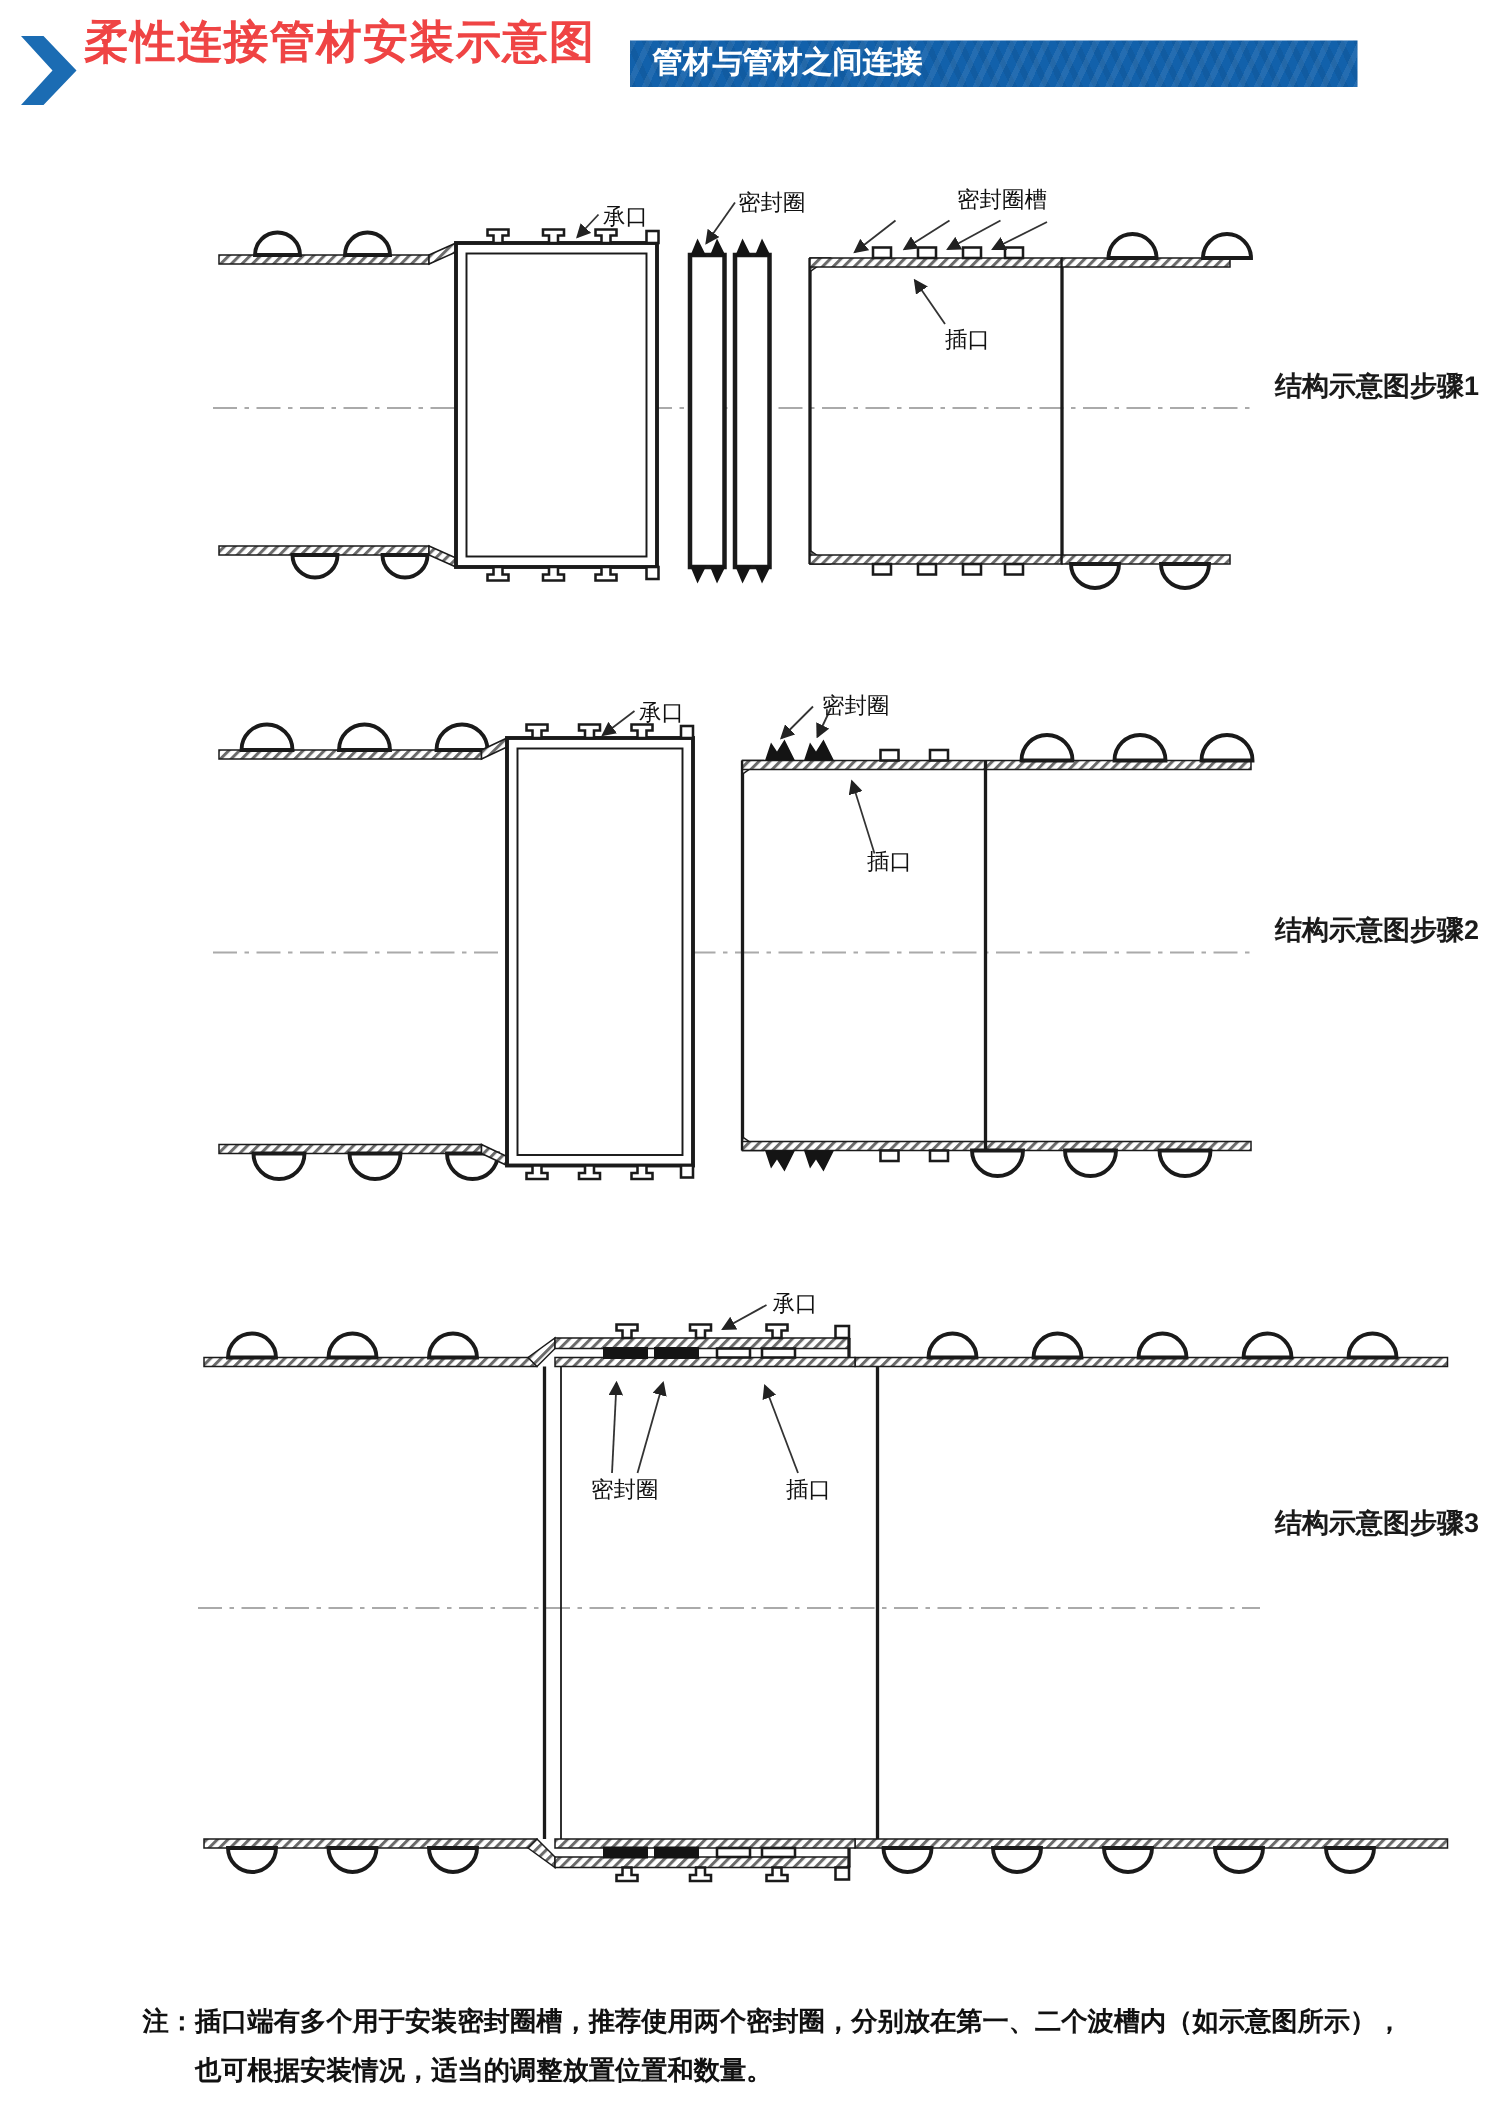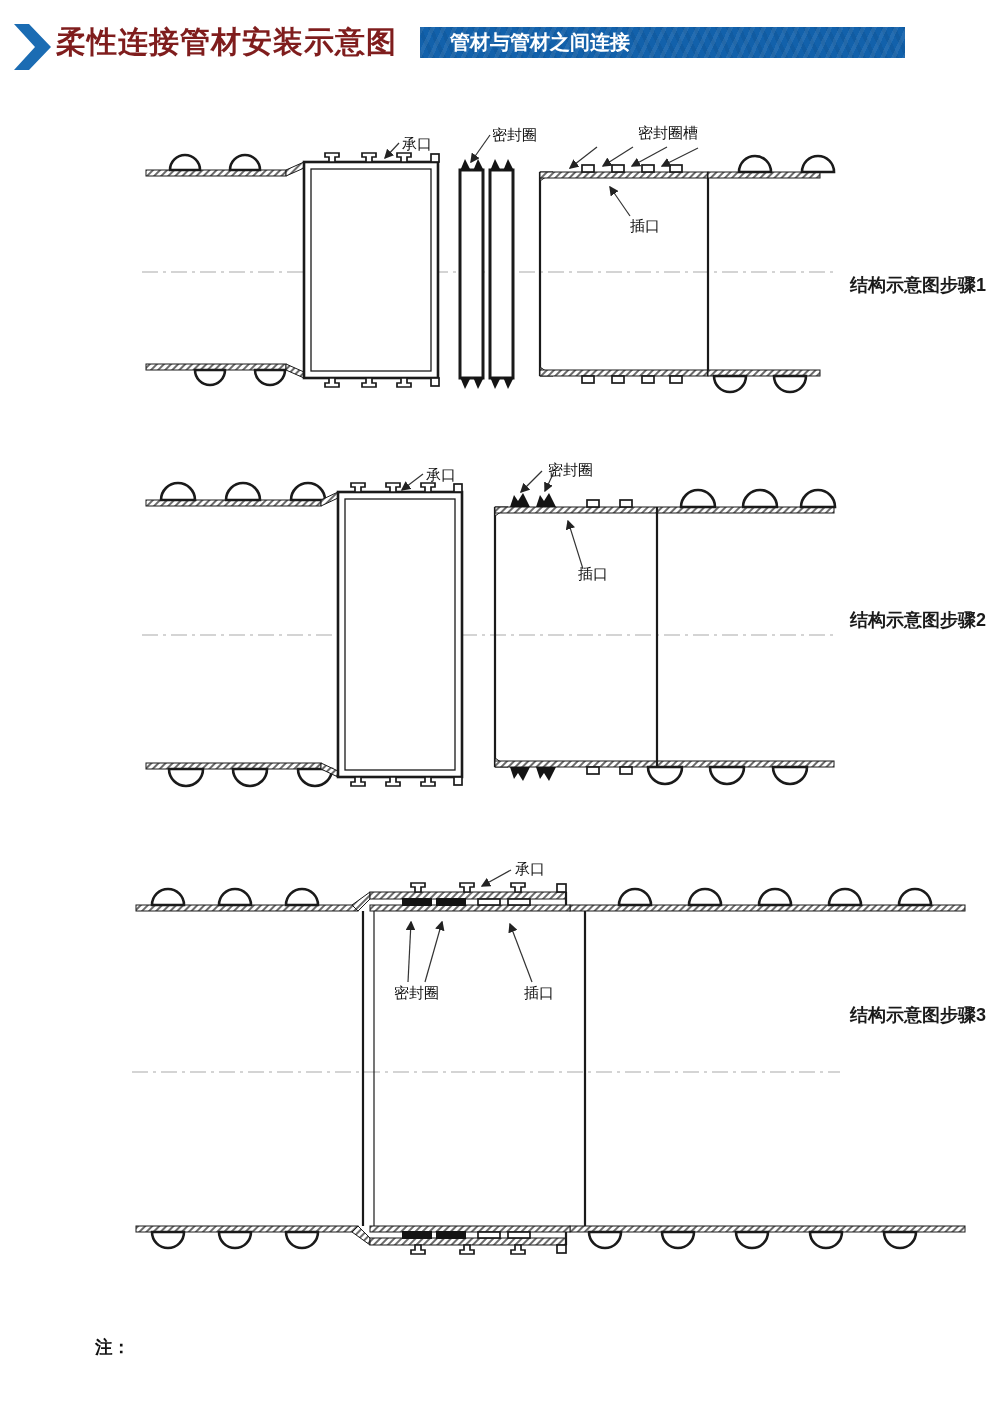--- a/index.html
+++ b/index.html
@@ -3,31 +3,31 @@
 <meta charset="utf-8">
 <style>
   html,body{margin:0;padding:0;}
   body{
     width:1000px;height:1404px;position:relative;overflow:hidden;
     background:#ffffff;font-family:"Liberation Sans",sans-serif;
   }
   .abs{position:absolute;}
   
   .hdr-title{
-    position:absolute;left:56px;top:22px;
-    font-size:30px;font-weight:bold;color:#7f1d1d;letter-spacing:1px;white-space:nowrap;
+    position:absolute;left:56px;top:8px;
+    font-size:30px;font-weight:bold;color:#ef4444;letter-spacing:1px;white-space:nowrap;
   }
   .hdr-badge{
     position:absolute;left:420px;top:27px;width:485px;height:31px;
     background:#1261ab;
     background-image:
       repeating-linear-gradient(115deg, rgba(255,255,255,.08) 0 4px, rgba(255,255,255,0) 4px 10px),
       repeating-linear-gradient(65deg, rgba(0,0,0,.06) 0 4px, rgba(0,0,0,0) 4px 10px);
     color:#fff;font-size:20px;font-weight:bold;line-height:31px;
-    padding-left:30px;box-sizing:border-box;white-space:nowrap;overflow:hidden;
+    padding-left:15px;box-sizing:border-box;white-space:nowrap;overflow:hidden;
   }
   .step-label{
     position:absolute;left:850px;font-size:18px;font-weight:bold;color:#1a1a1a;white-space:nowrap;
   }
   .note{
     position:absolute;left:95px;top:1331px;width:868px;display:flex;
     font-size:17.5px;font-weight:bold;color:#111;line-height:33px;
   }
   .note .pfx{flex:0 0 auto;}
   .note .bdy{flex:1 1 auto;}
@@ -133,21 +133,21 @@
     <text class="lbl" x="352" y="22">密封圈</text>
     <line class="ldr" x1="457" y1="29" x2="430" y2="50" marker-end="url(#a1)"></line>
     <line class="ldr" x1="493" y1="29" x2="463" y2="48" marker-end="url(#a1)"></line>
     <line class="ldr" x1="527" y1="29" x2="492" y2="48" marker-end="url(#a1)"></line>
     <line class="ldr" x1="558" y1="30" x2="522" y2="48" marker-end="url(#a1)"></line>
     <text class="lbl" x="498" y="20">密封圈槽</text>
     <line class="ldr" x1="490" y1="98" x2="470" y2="69" marker-end="url(#a1)"></line>
     <text class="lbl" x="490" y="113">插口</text>
   </g>
 </svg>
-<div class="step-label" style="top:273px;">结构示意图步骤1</div>
+<div class="step-label" style="top:245px;">结构示意图步骤1</div>
 
 <svg class="abs" style="left:140px;top:455px;" width="700" height="340" viewBox="0 0 700 340">
   <defs>
     <pattern id="h2" width="5" height="5" patternUnits="userSpaceOnUse" patternTransform="rotate(45)">
       <rect width="5" height="5" fill="#ffffff"></rect>
         <rect width="2" height="5" fill="#6b6b6b"></rect>
     </pattern>
     <marker id="a2" viewBox="0 0 10 10" refX="8.5" refY="5" markerWidth="8" markerHeight="8" orient="auto">
       <path d="M0,0 L10,5 L0,10 z" fill="#222"></path>
     </marker>
@@ -291,15 +291,16 @@
     <text class="lbl" x="264" y="140">密封圈</text>
     <line class="ldr" x1="402" y1="124" x2="380" y2="66" marker-end="url(#a3)"></line>
     <text class="lbl" x="394" y="140">插口</text>
   </g>
 </svg>
 <div class="step-label" style="top:1003px;">结构示意图步骤3</div>
 
 <div class="note">
   <div class="pfx">注：</div>
   <div class="bdy">
-    <br>
+    <span>插口端有多个用于安装密封圈槽，推荐使用两个密封圈，分别放在第一、二个波槽内（如示意图所示），</span><br>
+    <span>也可根据安装情况，适当的调整放置位置和数量。</span>
   </div>
 </div>
 
 </body></html>

